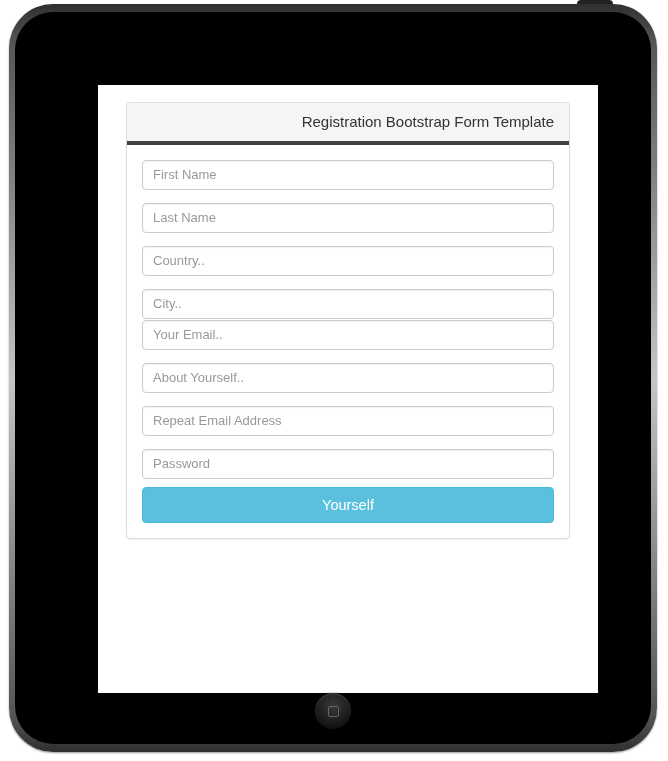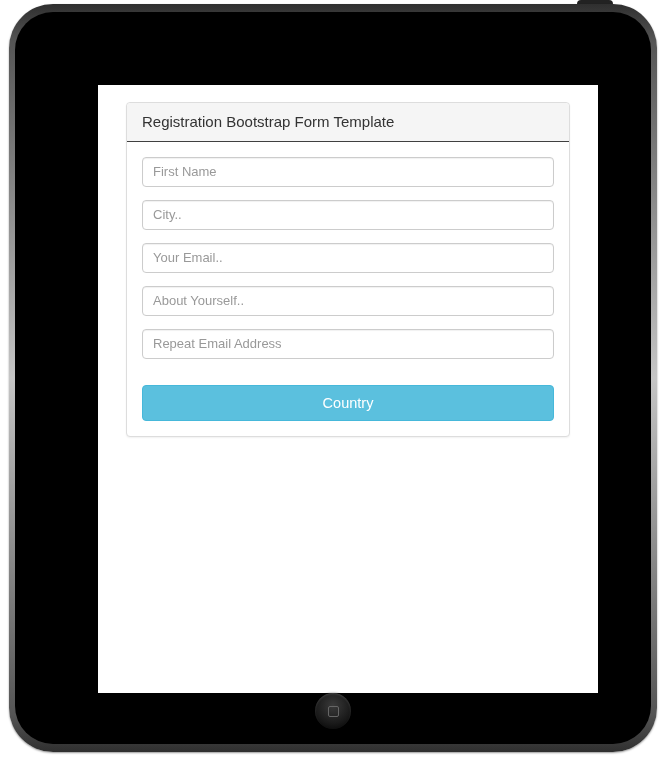--- a/index.html
+++ b/index.html
@@ -60,32 +60,32 @@
     .panel {
       width: 444px;
       margin: 17px auto 0;
       border: 1px solid #ddd;
       border-radius: 4px;
       background: #fff;
       box-shadow: 0 1px 2px rgba(0,0,0,.06);
     }
     .panel-head {
       padding: 9px 15px;
-      border-bottom: 1px solid #404040;
+      border-bottom: 4px solid #404040;
       background: #f5f5f5;
       border-radius: 4px 4px 0 0;
-      text-align: left;
+      text-align: right;
       font-size: 15px;
       line-height: 1.3;
       color: #333;
     }
     .panel-body { padding: 15px; }
 
     .field { width: 100%; margin-bottom: 13px; }
-    .row2b { display: flex; gap: 20px; margin-bottom: 13px; }
+    .row2b { display: flex; gap: 20px; margin-bottom: 1px; }
     .row2b .field { flex: 1 1 0; margin-bottom: 0; }
 
     input.fc {
       width: 100%;
       height: 30px;
       padding: 5px 10px;
       font-size: 13px;
       line-height: 1.5;
       color: #be185d;
       background: #fff;
@@ -117,38 +117,41 @@
   <div class="tablet-edge"></div>
   <div class="tablet-body">
     <div class="screen">
 
       <div class="panel">
         <div class="panel-head">Registration Bootstrap Form Template</div>
         <form class="panel-body">
 
           <div class="field"><input class="fc" type="text" placeholder="First Name" style=""></div>
 
+          <div class="field"><input class="fc" type="text" placeholder="Last Name" style=""></div>
 
 
+          <div class="field"><input class="fc" type="text" placeholder="Country.." style=""></div>
 
 
           <div class="row2b">
             <div class="field"><input class="fc" type="text" placeholder="City.." style=""></div>
           </div>
 
           <div class="field"><input class="fc" type="email" placeholder="Your Email.." style=""></div>
 
           <div class="field"><input class="fc" type="text" placeholder="About Yourself.." style=""></div>
 
           <div class="field"><input class="fc" type="email" placeholder="Repeat Email Address" style=""></div>
 
           <div class="row2b">
+            <div class="field"><input class="fc" type="password" placeholder="Password" style=""></div>
           </div>
 
-          <button class="submit-btn">Country</button>
+          <button class="submit-btn">Yourself</button>
         </form>
       </div>
 
     </div>
     <div class="home-btn">
       <div class="sq"></div>
     </div>
   </div>
 </div>
 

